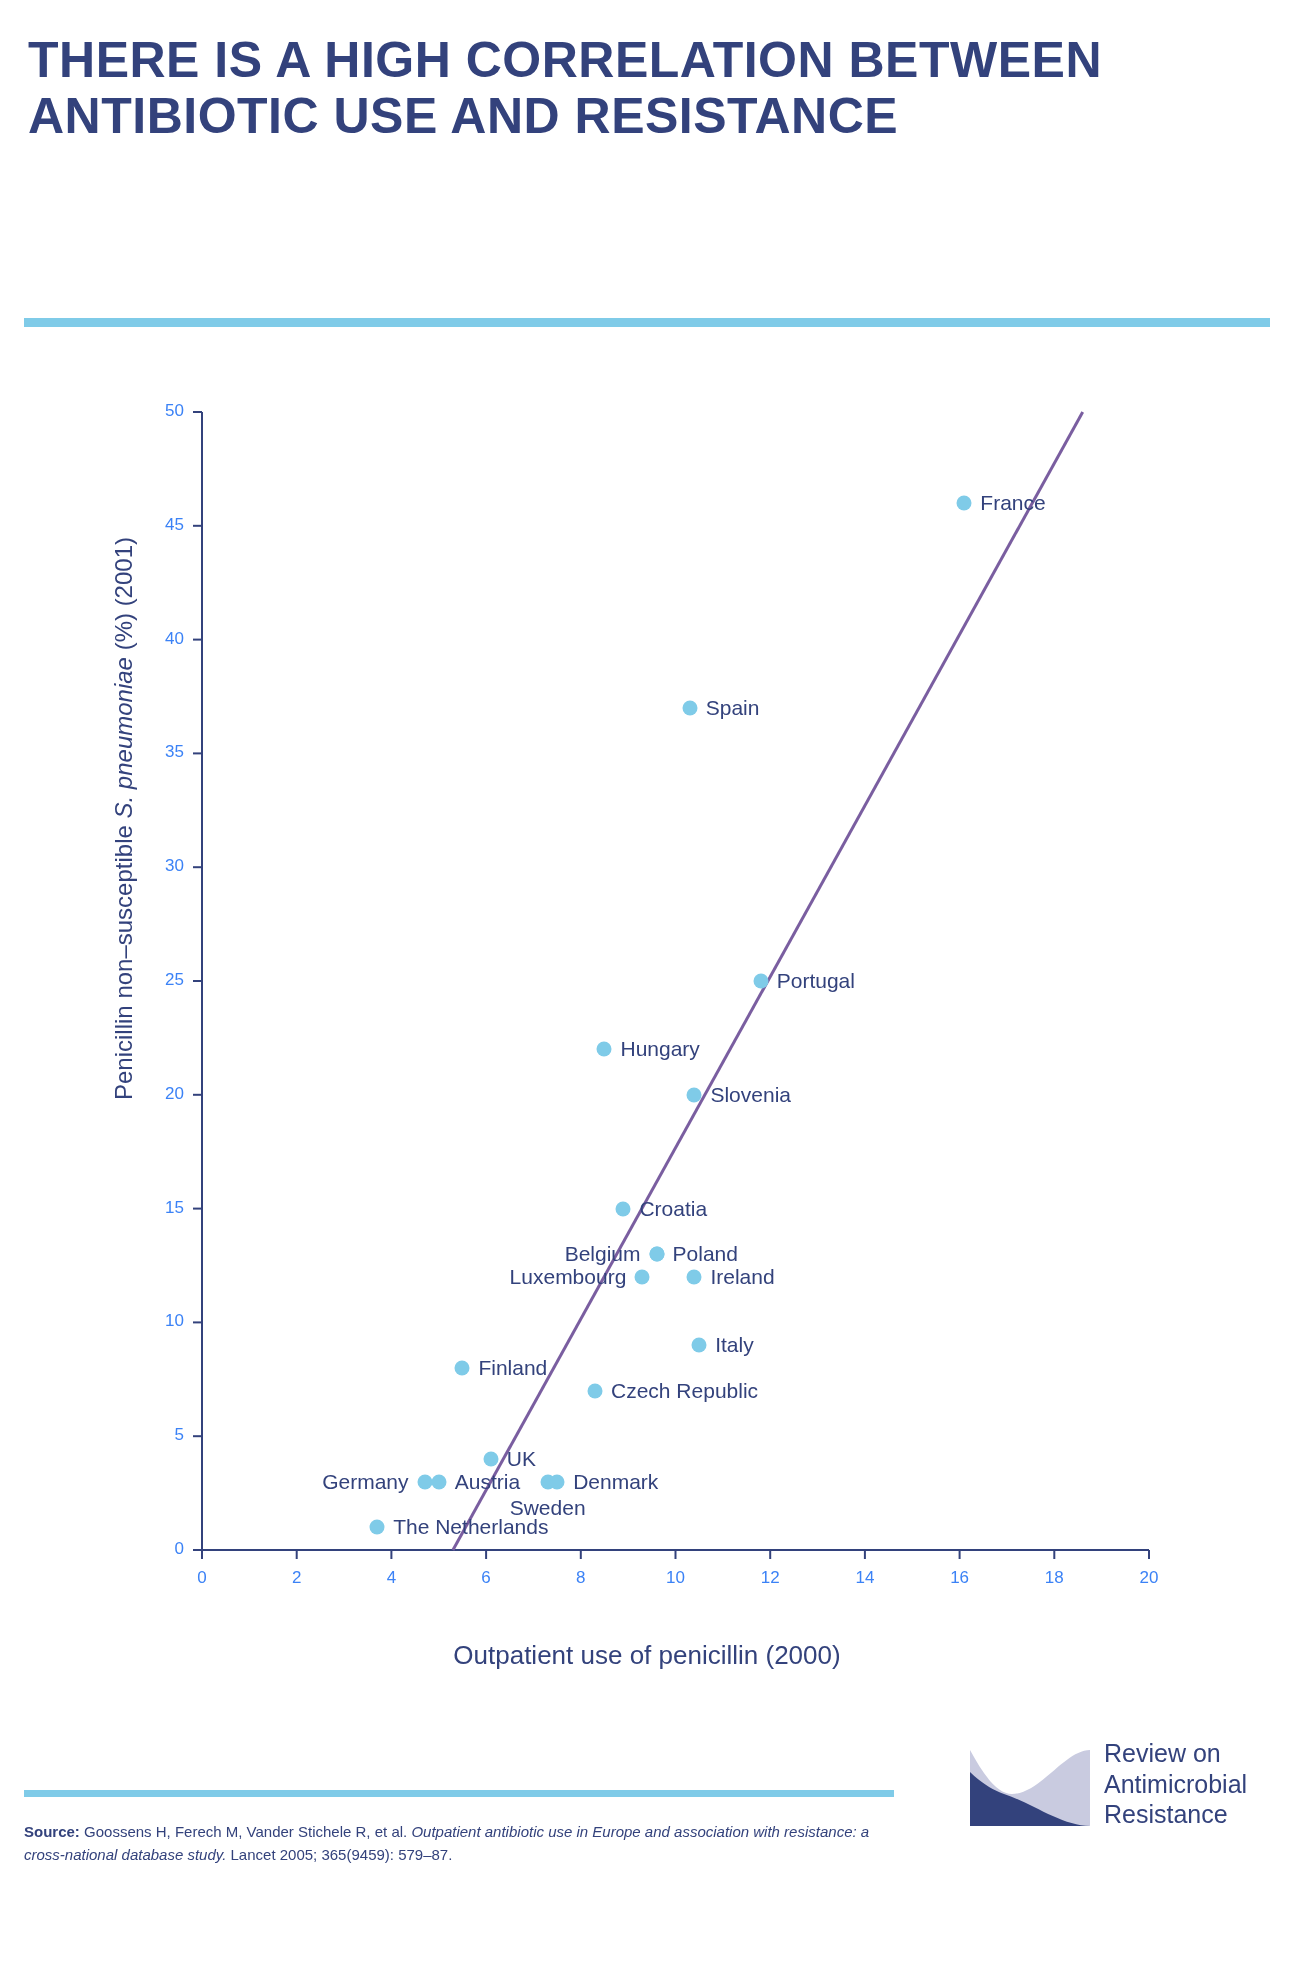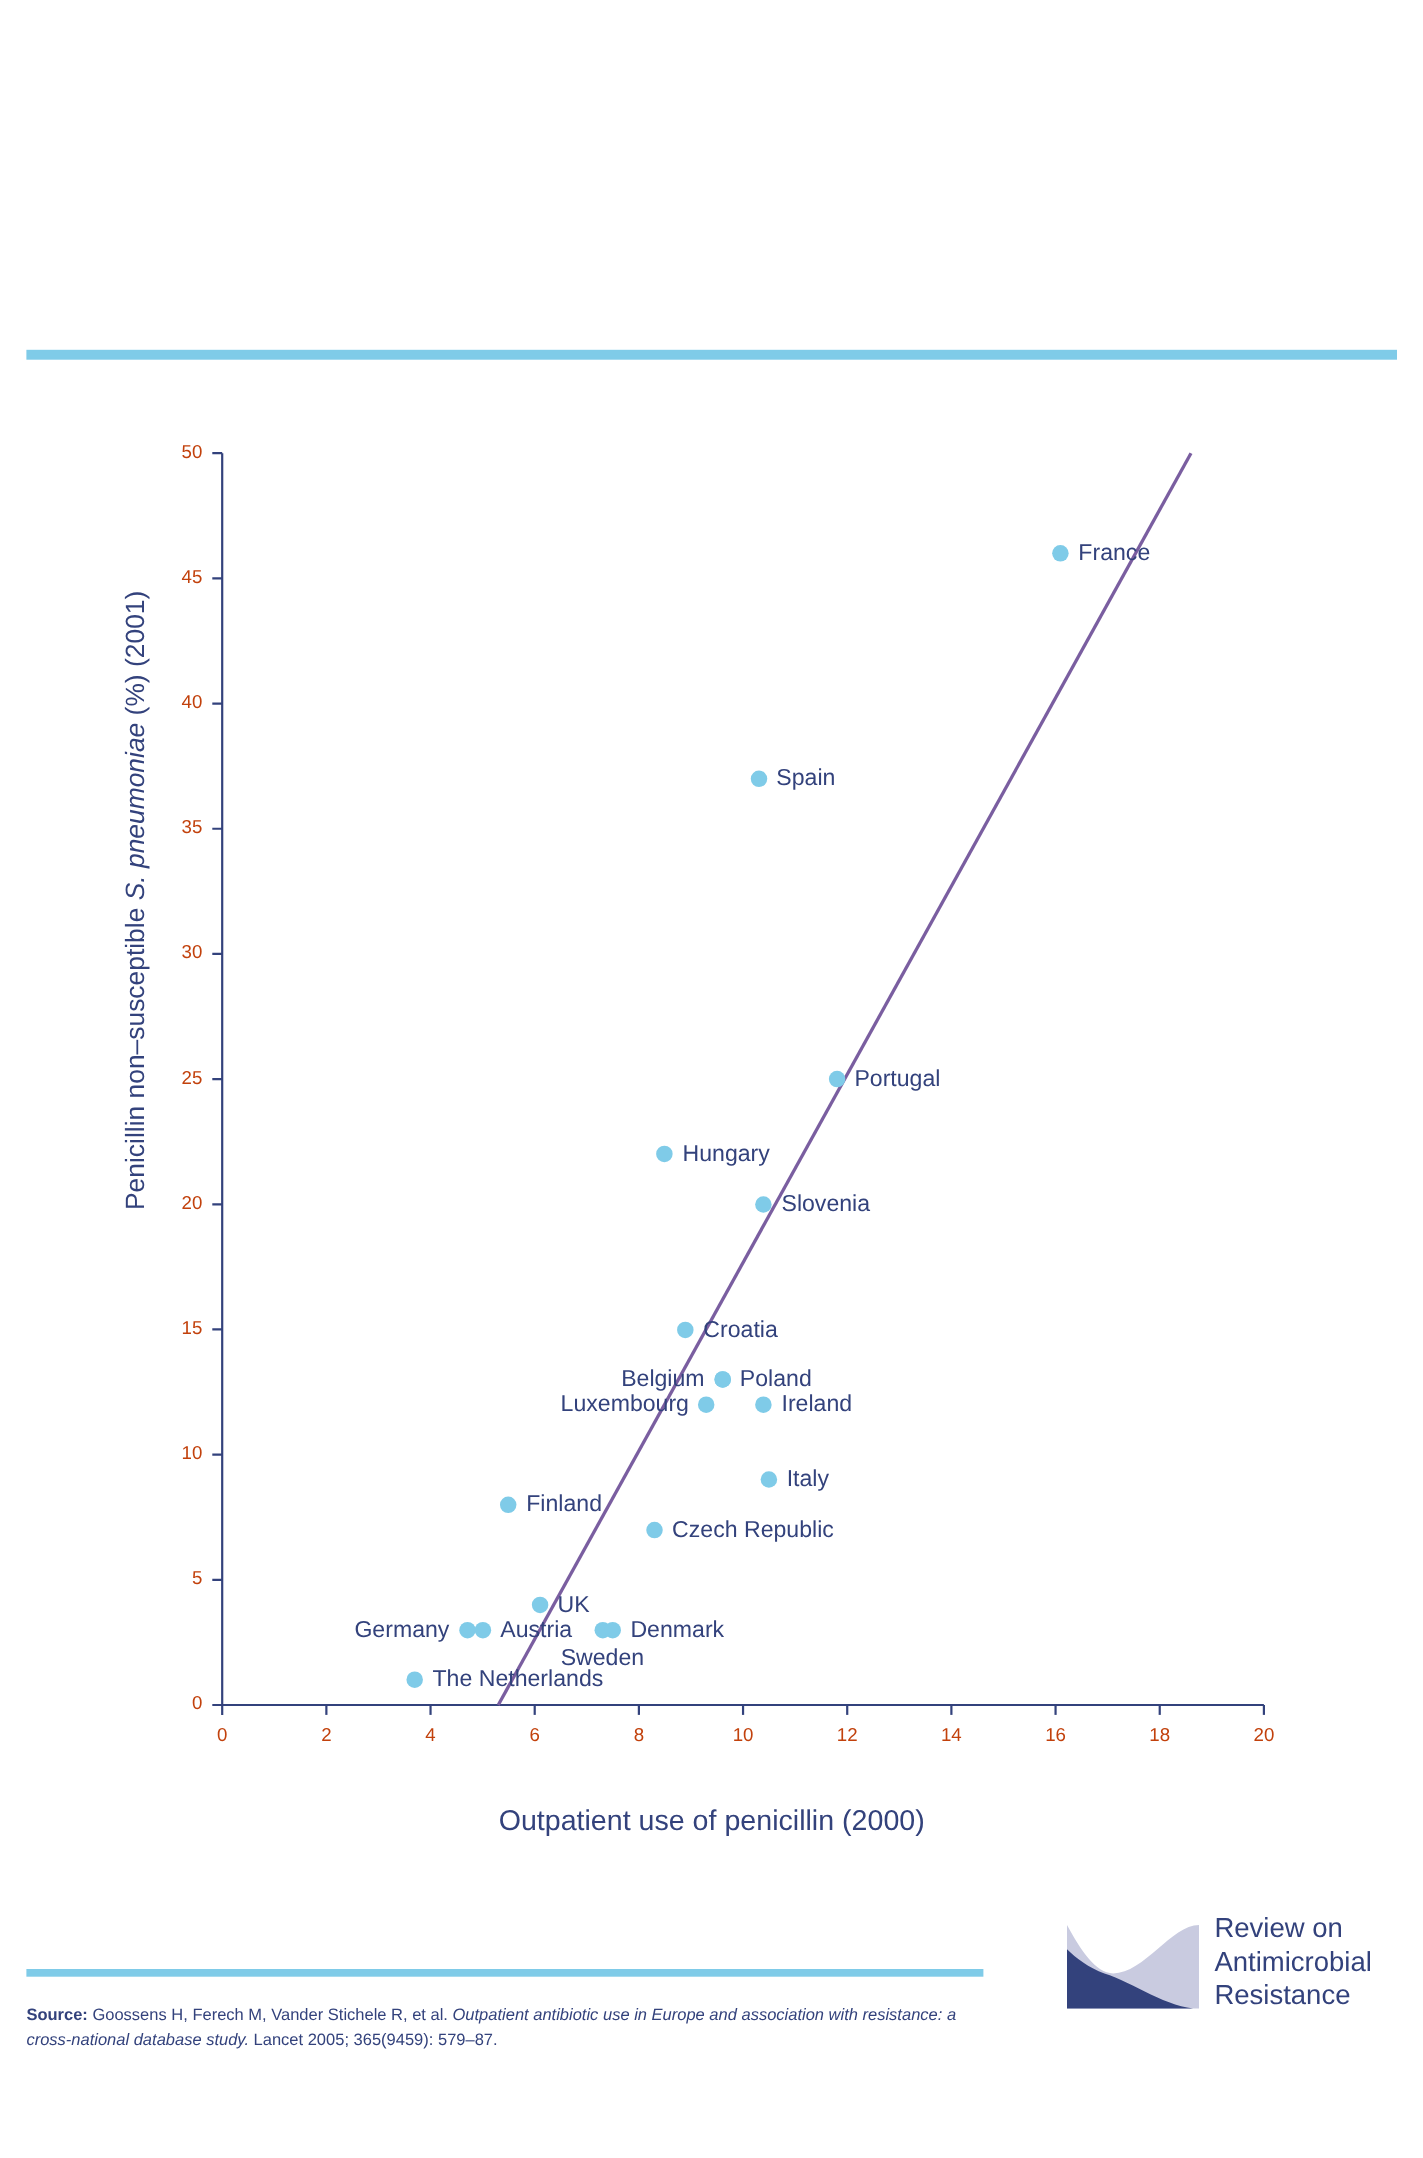--- a/index.html
+++ b/index.html
@@ -81,21 +81,21 @@
     position: absolute;
     left: 0;
     top: 0;
     width: 1246px;
     height: 1230px;
   }
 
   .tick-label {
     position: absolute;
     font-size: 17px;
-    color: #c2410c;
+    color: #3b82f6;
     white-space: nowrap;
   }
   .y-tick { text-align: right; }
 
   .dot {
     position: absolute;
     width: 15px;
     height: 15px;
     border-radius: 50%;
     background: #7fcbe8;
@@ -154,20 +154,23 @@
     font-size: 25px;
     line-height: 1.22;
     color: #33427c;
   }
 </style>
 </head>
 <body>
 
 <div class="page">
 
+  <div class="title-block">
+    <h1 class="title">THERE IS A HIGH CORRELATION BETWEEN ANTIBIOTIC USE AND RESISTANCE</h1>
+  </div>
 
   <div class="title-rule"></div>
 
   <div class="chart-wrap">
 
     <div class="y-axis-title">
       Penicillin non–susceptible <i>S. pneumoniae</i> (%) (2001)
     </div>
 
     <div class="plot" id="plot">

